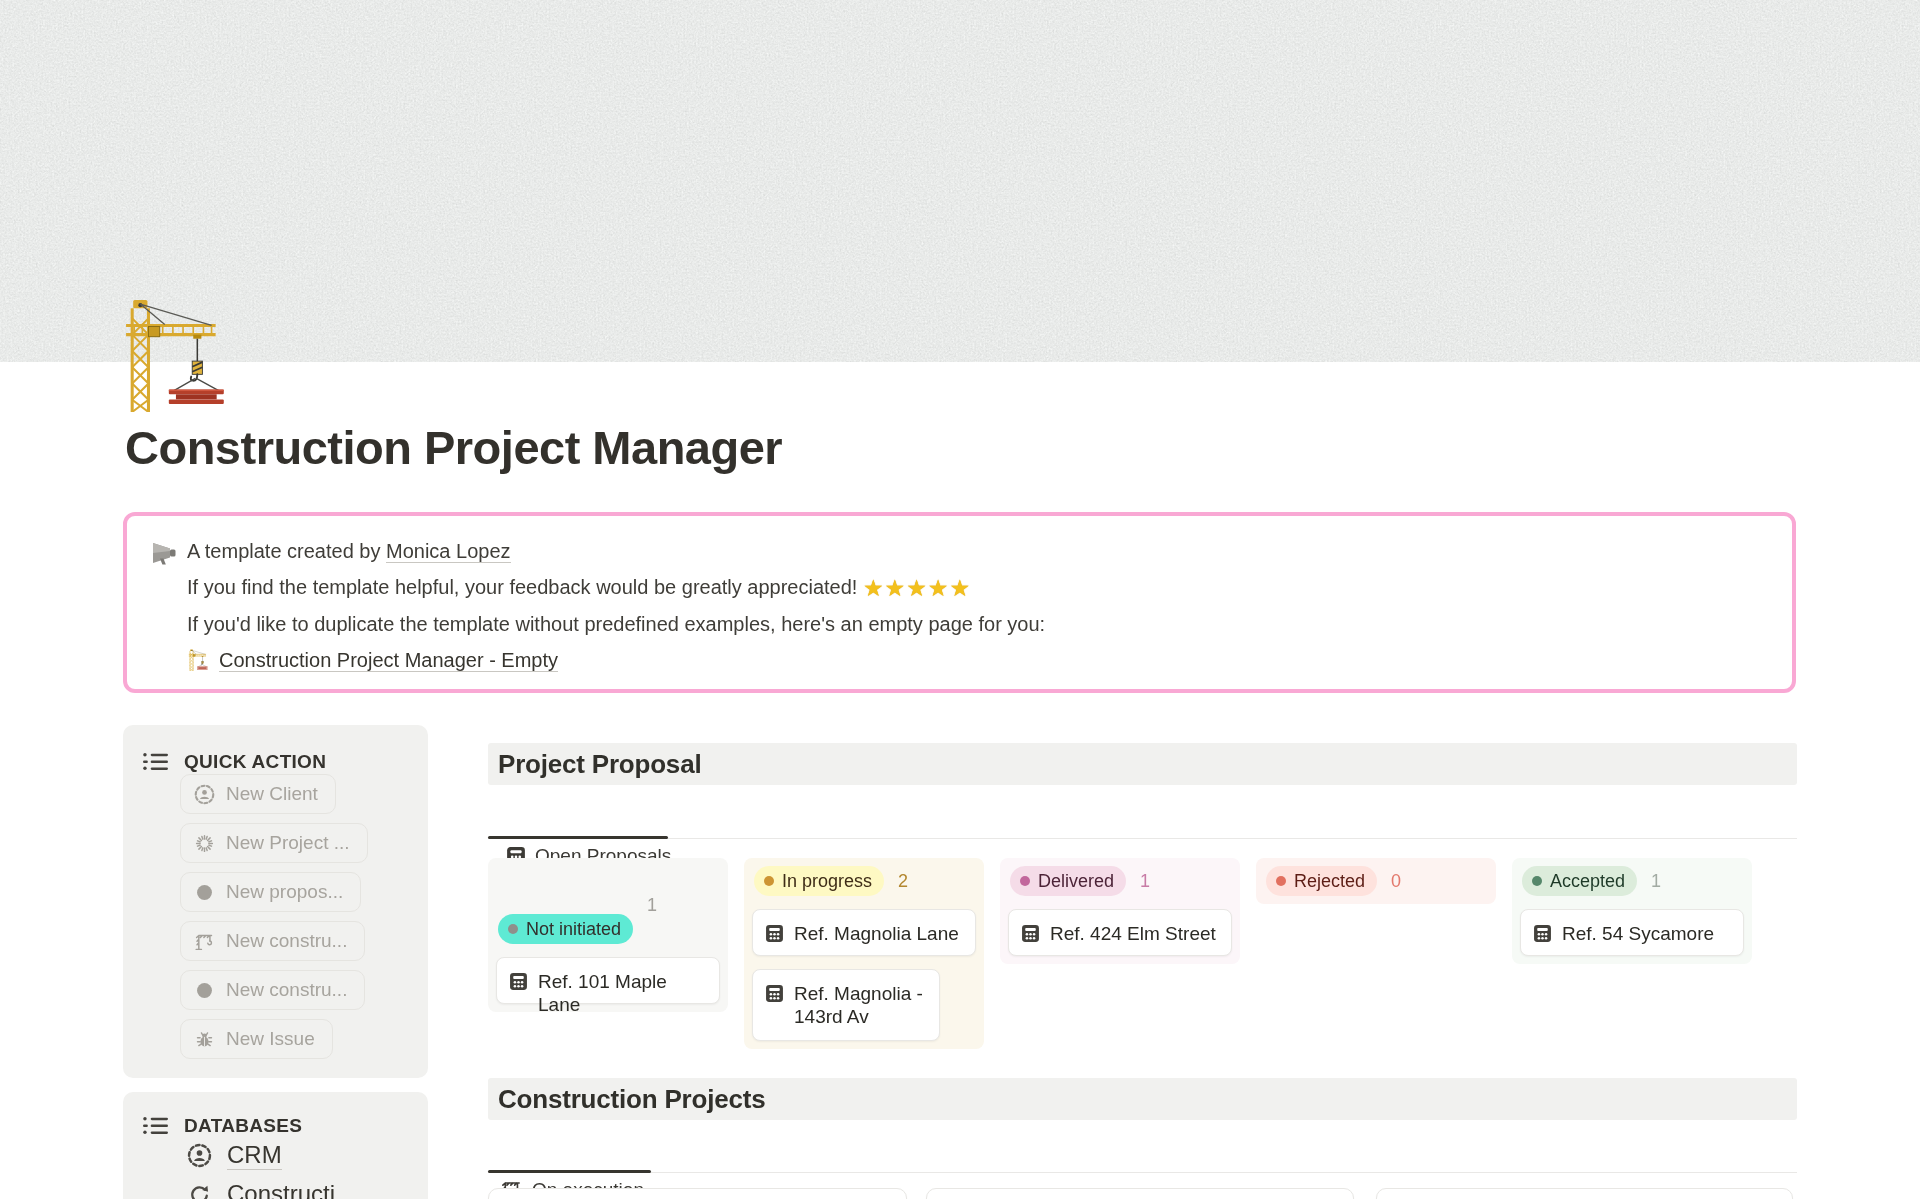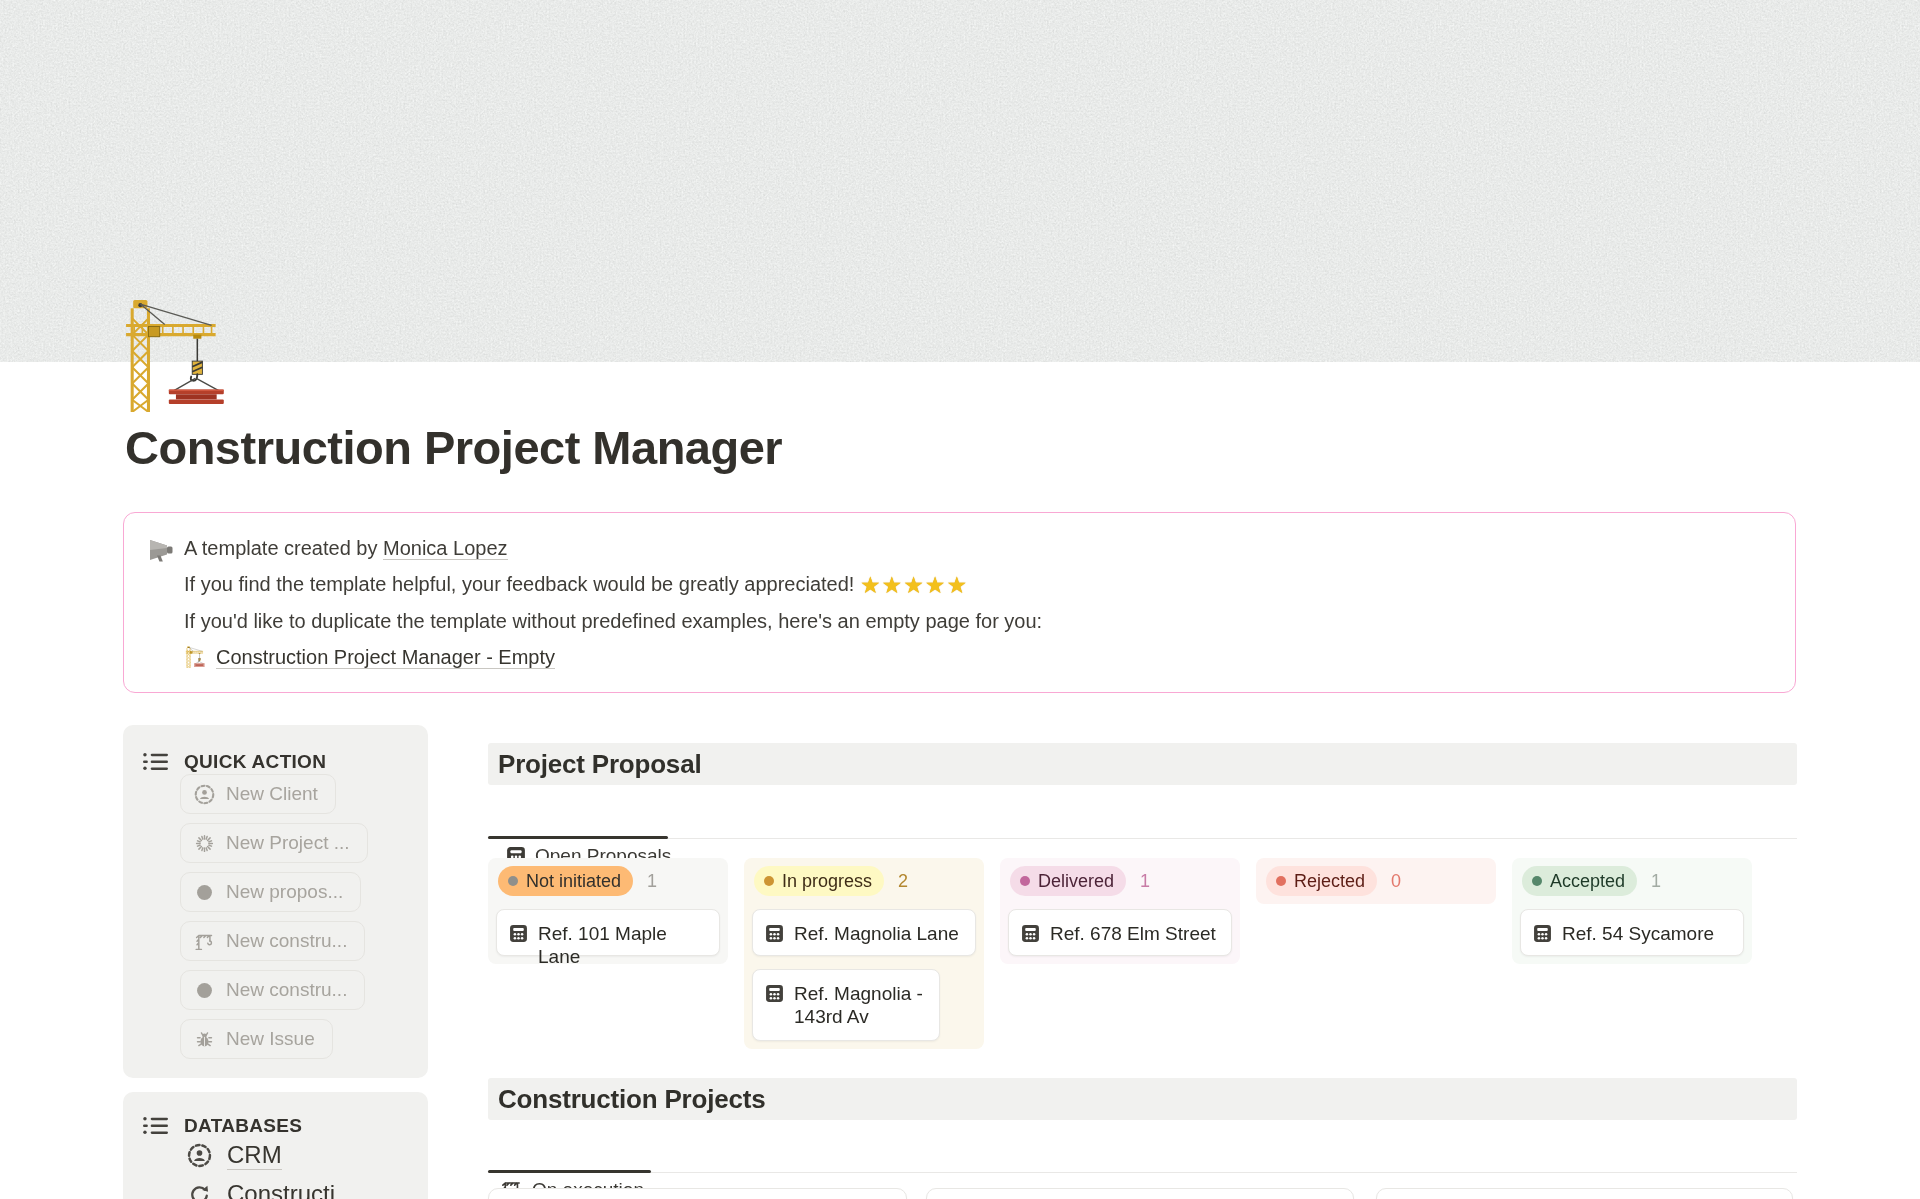--- a/index.html
+++ b/index.html
@@ -8,21 +8,21 @@
   .abs { position:absolute; }
 
   
   #header-texture { left:0; top:0; width:1920px; height:362px; display:block; }
   #page-icon { left:116px; top:298px; width:126px; height:114px; cursor:pointer; }
 
   
   #page-title { left:125px; top:420px; font-size:47px; font-weight:700; letter-spacing:-.5px; color:#33312c; }
 
   
-  #callout { left:123px; top:512px; width:1673px; height:181px; border:1px solid #f9a8d4;
+  #callout { left:123px; top:512px; width:1673px; height:181px; border:4px solid #f9a8d4;
              border-radius:12px; background:#fff; }
   #callout .icon-megaphone { position:absolute; left:24px; top:24px; width:32px; height:28px; }
   .co-line { position:absolute; left:60px; font-size:20px; line-height:26px; color:#3f3d38; white-space:nowrap; }
   #co-line1 { top:22px; } #co-line2 { top:58px; } #co-line3 { top:95px; } #co-line4 { top:131px; }
   .link-underline { border-bottom:1.5px solid #c9c7c2; cursor:pointer; }
   #stars { color:#f3c01c; font-size:23px; letter-spacing:1px; vertical-align:-2px;
            text-shadow:0 0 1px #cf9a12; }
   #empty-page-link { font-weight:500; color:#37352f;margin-top:35px; }
   #co-line4 .mini-crane { width:24px; height:22px; vertical-align:-4px; margin-right:8px; }
 
@@ -268,21 +268,21 @@
     </svg>
   <span>Open Proposals</span>
 </div>
 <div id="tab1-rule" class="abs tab-rule"></div>
 <div id="tab1-active" class="abs tab-active"></div>
 
 <div id="board" class="abs">
 
   <div class="kcol" style="background-color: rgb(247, 247, 245);">
     <div class="pill-row">
-      <span class="pill" style="background-color: #fdba74;">
+      <span class="pill" style="background-color: #5eead4; margin-top: 48px;">
         <span class="dot" style="background-color: rgb(143, 143, 139);"></span>
         <span style="color: rgb(50, 48, 44);">Not initiated</span>
       </span>
       <span class="pill-count" style="color: rgb(162, 160, 155);">1</span>
     </div>
     <div class="kcard single">
       <svg class="glyph">
           <use href="#sym-table"></use>
         </svg>
       <span class="ktitle">Ref. 101 Maple Lane</span>
@@ -316,21 +316,21 @@
       <span class="pill" style="background-color: rgb(245, 220, 232);">
         <span class="dot" style="background-color: rgb(194, 103, 156);"></span>
         <span style="color: rgb(76, 35, 55);">Delivered</span>
       </span>
       <span class="pill-count" style="color: rgb(200, 123, 166);">1</span>
     </div>
     <div class="kcard single">
       <svg class="glyph">
           <use href="#sym-table"></use>
         </svg>
-      <span class="ktitle">Ref. 678 Elm Street</span>
+      <span class="ktitle">Ref. 424 Elm Street</span>
     </div>
   </div>
 
   <div class="kcol" style="background-color: rgb(253, 243, 241);">
     <div class="pill-row">
       <span class="pill" style="background-color: rgb(254, 226, 221);">
         <span class="dot" style="background-color: rgb(226, 112, 95);"></span>
         <span style="color: rgb(93, 29, 21);">Rejected</span>
       </span>
       <span class="pill-count" style="color: rgb(227, 120, 108);">0</span>

